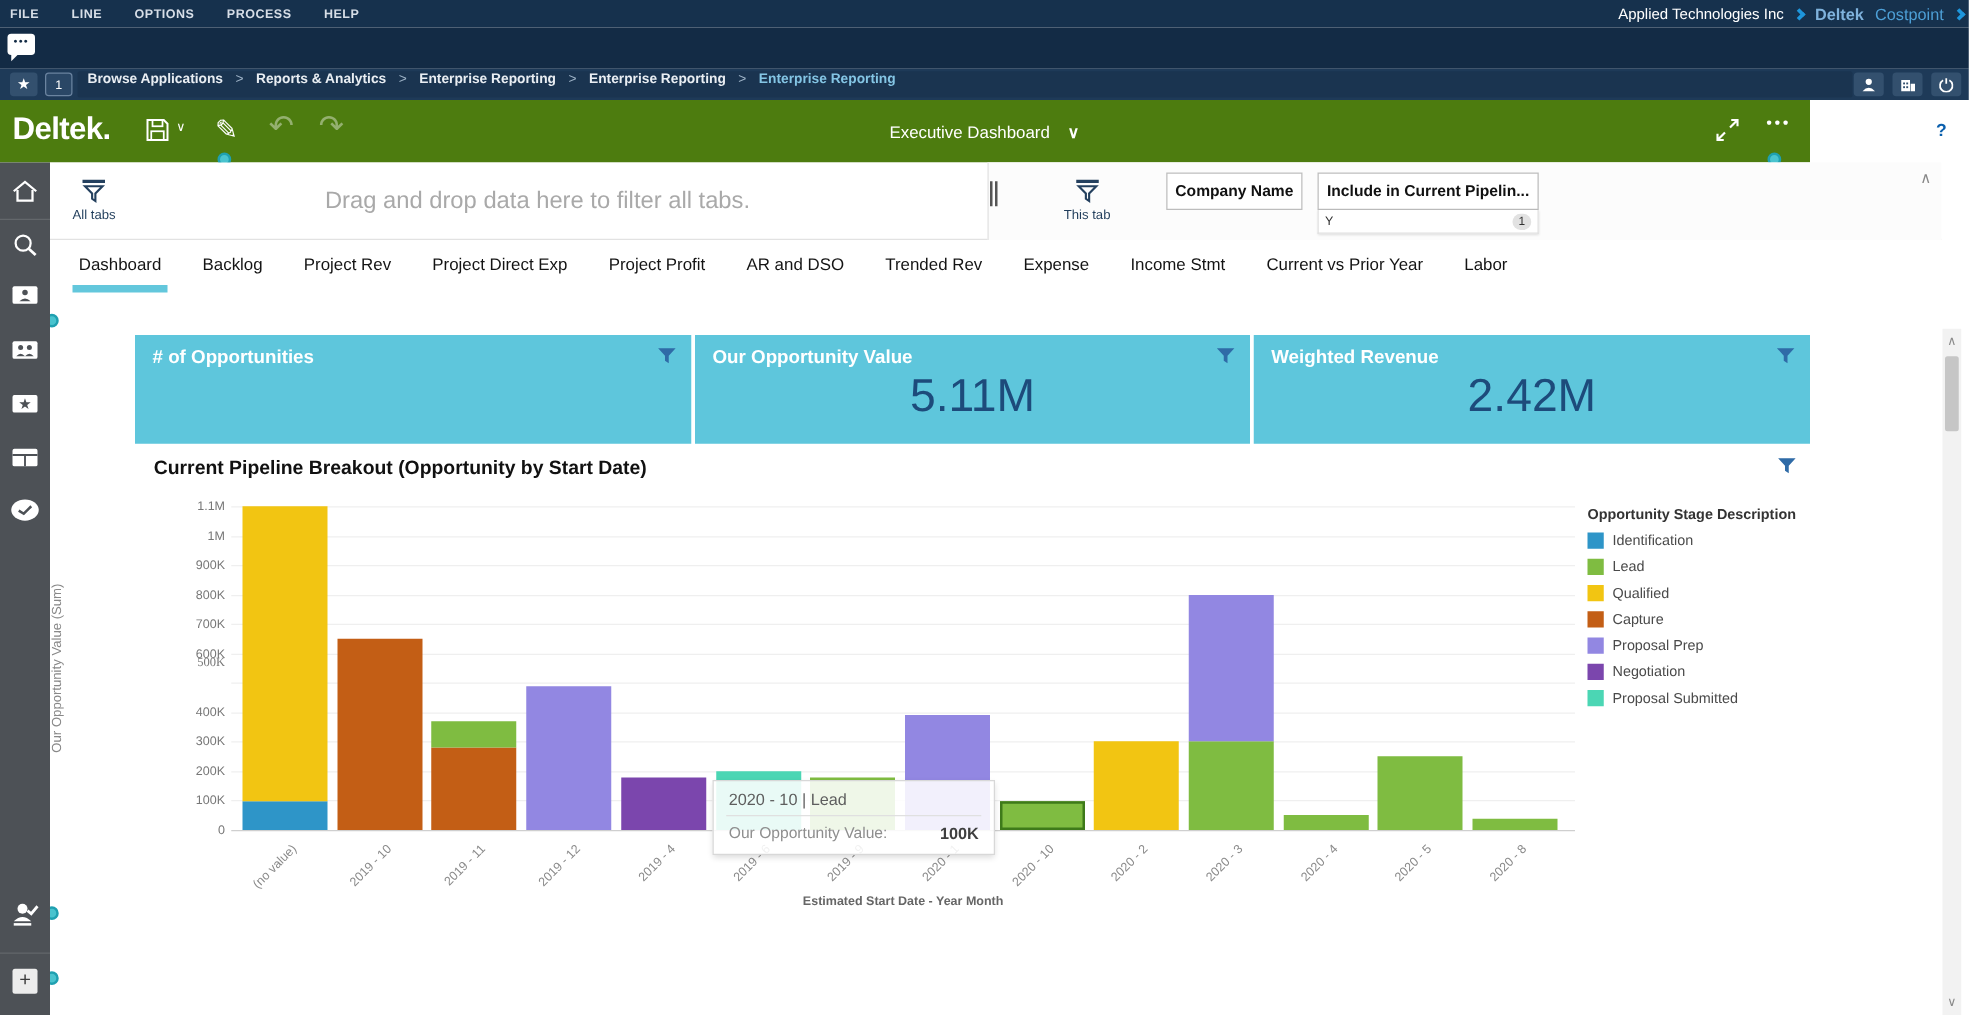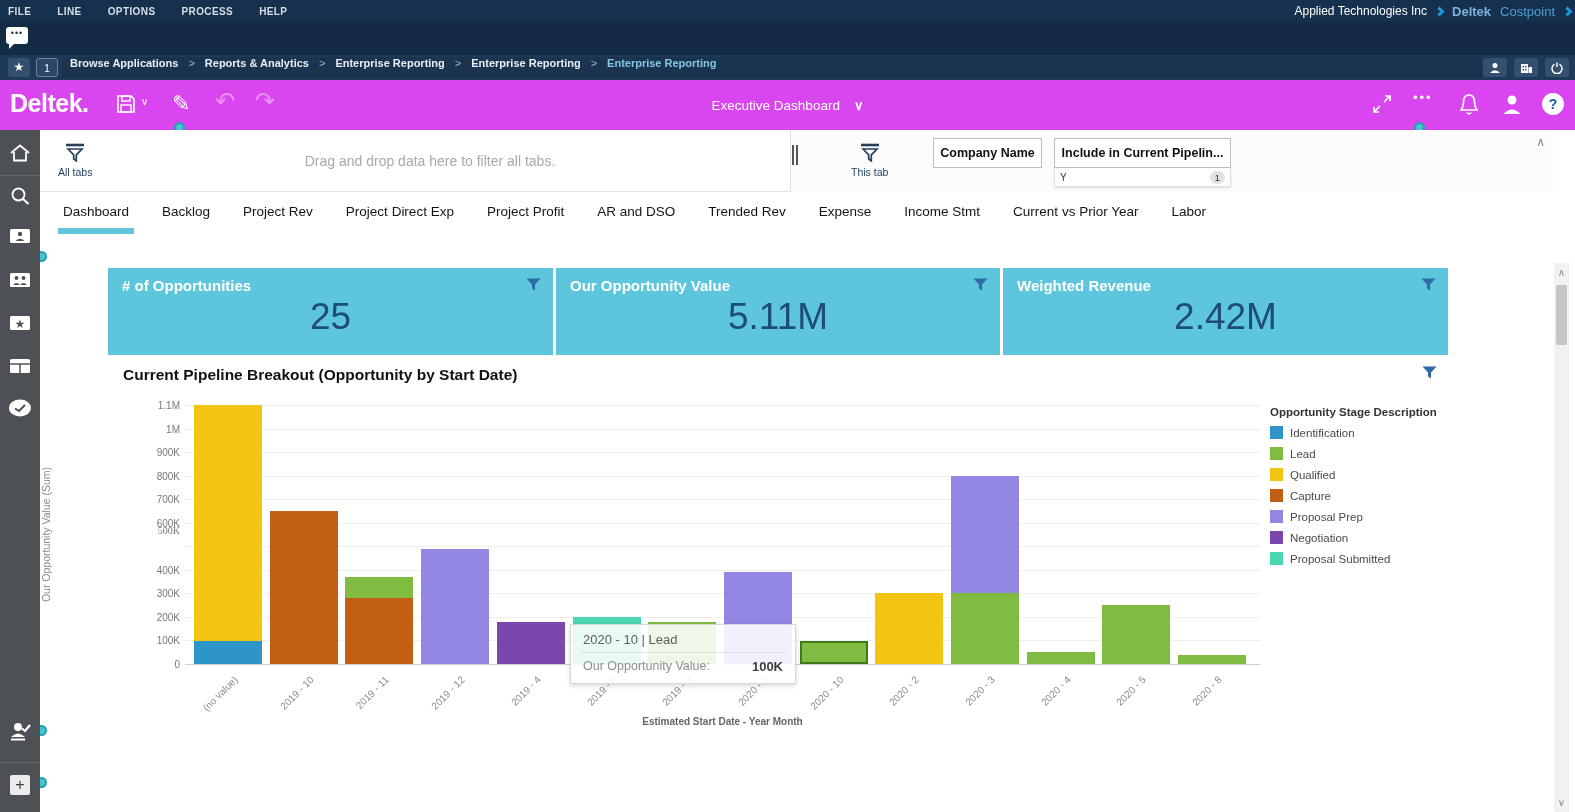--- a/index.html
+++ b/index.html
@@ -25,21 +25,21 @@
   .sq-btn { position:absolute; top:3px; width:22px; height:19px; background:#33506E; border-radius:3px;
     color:#fff; text-align:center; font-size:12px; line-height:19px; }
   #crumb-wrap { position:absolute; left:62px; top:2px; width:1420px; height:21px; background:#1A3450; border-radius:2px;
     display:flex; align-items:flex-start; padding-left:8px; gap:10px; }
   .crumb { color:#E9EEF3; font-size:11px; font-weight:bold; }
   .crumb-sep { color:#9FB4C8; font-size:11px; }
   .crumb.current { color:#84C5E4; }
   #crumb-icons { position:absolute; right:6px; top:3px; display:flex; gap:7px; }
   .crumb-ic { width:24px; height:19px; background:#33506E; border-radius:3px; display:flex; align-items:center; justify-content:center; }
   
-  #toolbar { position:absolute; left:0; top:80px; width:1575px; height:50px; background:#d946ef; }
+  #toolbar { position:absolute; left:0; top:80px; width:1448px; height:50px; background:#4d7c0f; }
   #logo { position:absolute; left:10px; top:9px; color:#fff; font-size:25px; font-weight:bold; letter-spacing:-.5px; }
   .tb-ic { position:absolute; top:11px; color:#fff; font-size:20px; }
   .dim { opacity:.4; }
   #dash-select { position:absolute; left:0; top:0; width:1575px; height:50px; display:flex; align-items:center; justify-content:center; gap:14px; }
   #dash-select span.lbl { color:#fff; font-size:13.5px; }
   #dash-select .vchev { color:#fff; font-size:13px; font-weight:bold; }
   
   .dot { position:absolute; width:11px; height:11px; border-radius:50%; background:#49C3CE; border:2px solid #1FA0B0; }
   
   #sidebar { position:absolute; left:0; top:130px; width:40px; height:682px; background:#4D5156; }
@@ -47,21 +47,21 @@
   .sb-div { position:absolute; left:0; width:40px; border-top:1px solid #63676B; }
   #plus-btn { position:absolute; left:10px; top:645px; width:20px; height:20px; background:#ECECEC; border-radius:2px;
     color:#3A3A3A; font-size:16px; line-height:19px; text-align:center; }
   
   #filterrow { position:absolute; left:40px; top:130px; width:1513px; height:62px; background:#fff; border-bottom:1px solid #E2E2E2; }
   #filter-left { position:absolute; left:0; top:0; width:750px; height:62px; }
   #filter-right { position:absolute; left:750px; top:0; width:763px; height:62px; background:#FCFCFC; border-left:1px solid #E2E2E2; }
   .funnel-block { text-align:center; }
   .funnel-label { font-size:10.5px; color:#1F3C5A; margin-top:2px; }
   #drop-zone { position:absolute; left:120px; top:0; width:540px; height:62px; display:flex; align-items:center; justify-content:center; }
-  #drop-zone span { color:#A9A9A9; font-size:14px; }
+  #drop-zone span { color:#A9A9A9; font-size:19px; }
   .drag-handle { position:absolute; left:1px; top:15px; width:6px; height:20px;
     border-left:2px solid #555; border-right:2px solid #555; }
   .chip { position:absolute; top:8px; height:30px; border:1px solid #BDBDBD; background:#fff;
     display:flex; align-items:center; justify-content:center; font-size:12.5px; font-weight:bold; color:#111; }
   #chip2-value { position:absolute; left:263px; top:38px; width:177px; height:19px; background:#fff;
     border:1px solid #E0E0E0; border-top:none; display:flex; align-items:center; padding:0 5px; box-shadow:0 1px 2px rgba(0,0,0,.12); }
   #chip2-value .val { font-size:10px; color:#333; flex:1; }
   #chip2-value .badge { background:#E2E2E2; color:#333; font-size:9.5px; border-radius:7px; padding:0 5px; line-height:13px; }
   #collapse-up { position:absolute; right:8px; top:5px; color:#888; font-size:12px; }
   
@@ -332,21 +332,20 @@
       <div class="tab">Trended Rev</div>
       <div class="tab">Expense</div>
       <div class="tab">Income Stmt</div>
       <div class="tab">Current vs Prior Year</div>
       <div class="tab">Labor</div>
     </div>
 </div>
 
 <div class="kpi" style="left:108px; width:445px;">
   <div class="kpi-title"># of Opportunities</div>
-  <div class="kpi-value">25</div>
   <div class="kpi-funnel">
     <svg width="15" height="13" viewBox="0 0 15 13">
         <path d="M0.5 0.5 H14.5 L9 6.5 V12.5 L6 10.5 V6.5 Z" fill="#2F6BA7"></path>
       </svg>
   </div>
 </div>
 <div class="kpi" style="left:556px; width:444px;">
   <div class="kpi-title">Our Opportunity Value</div>
   <div class="kpi-value">5.11M</div>
   <div class="kpi-funnel">

